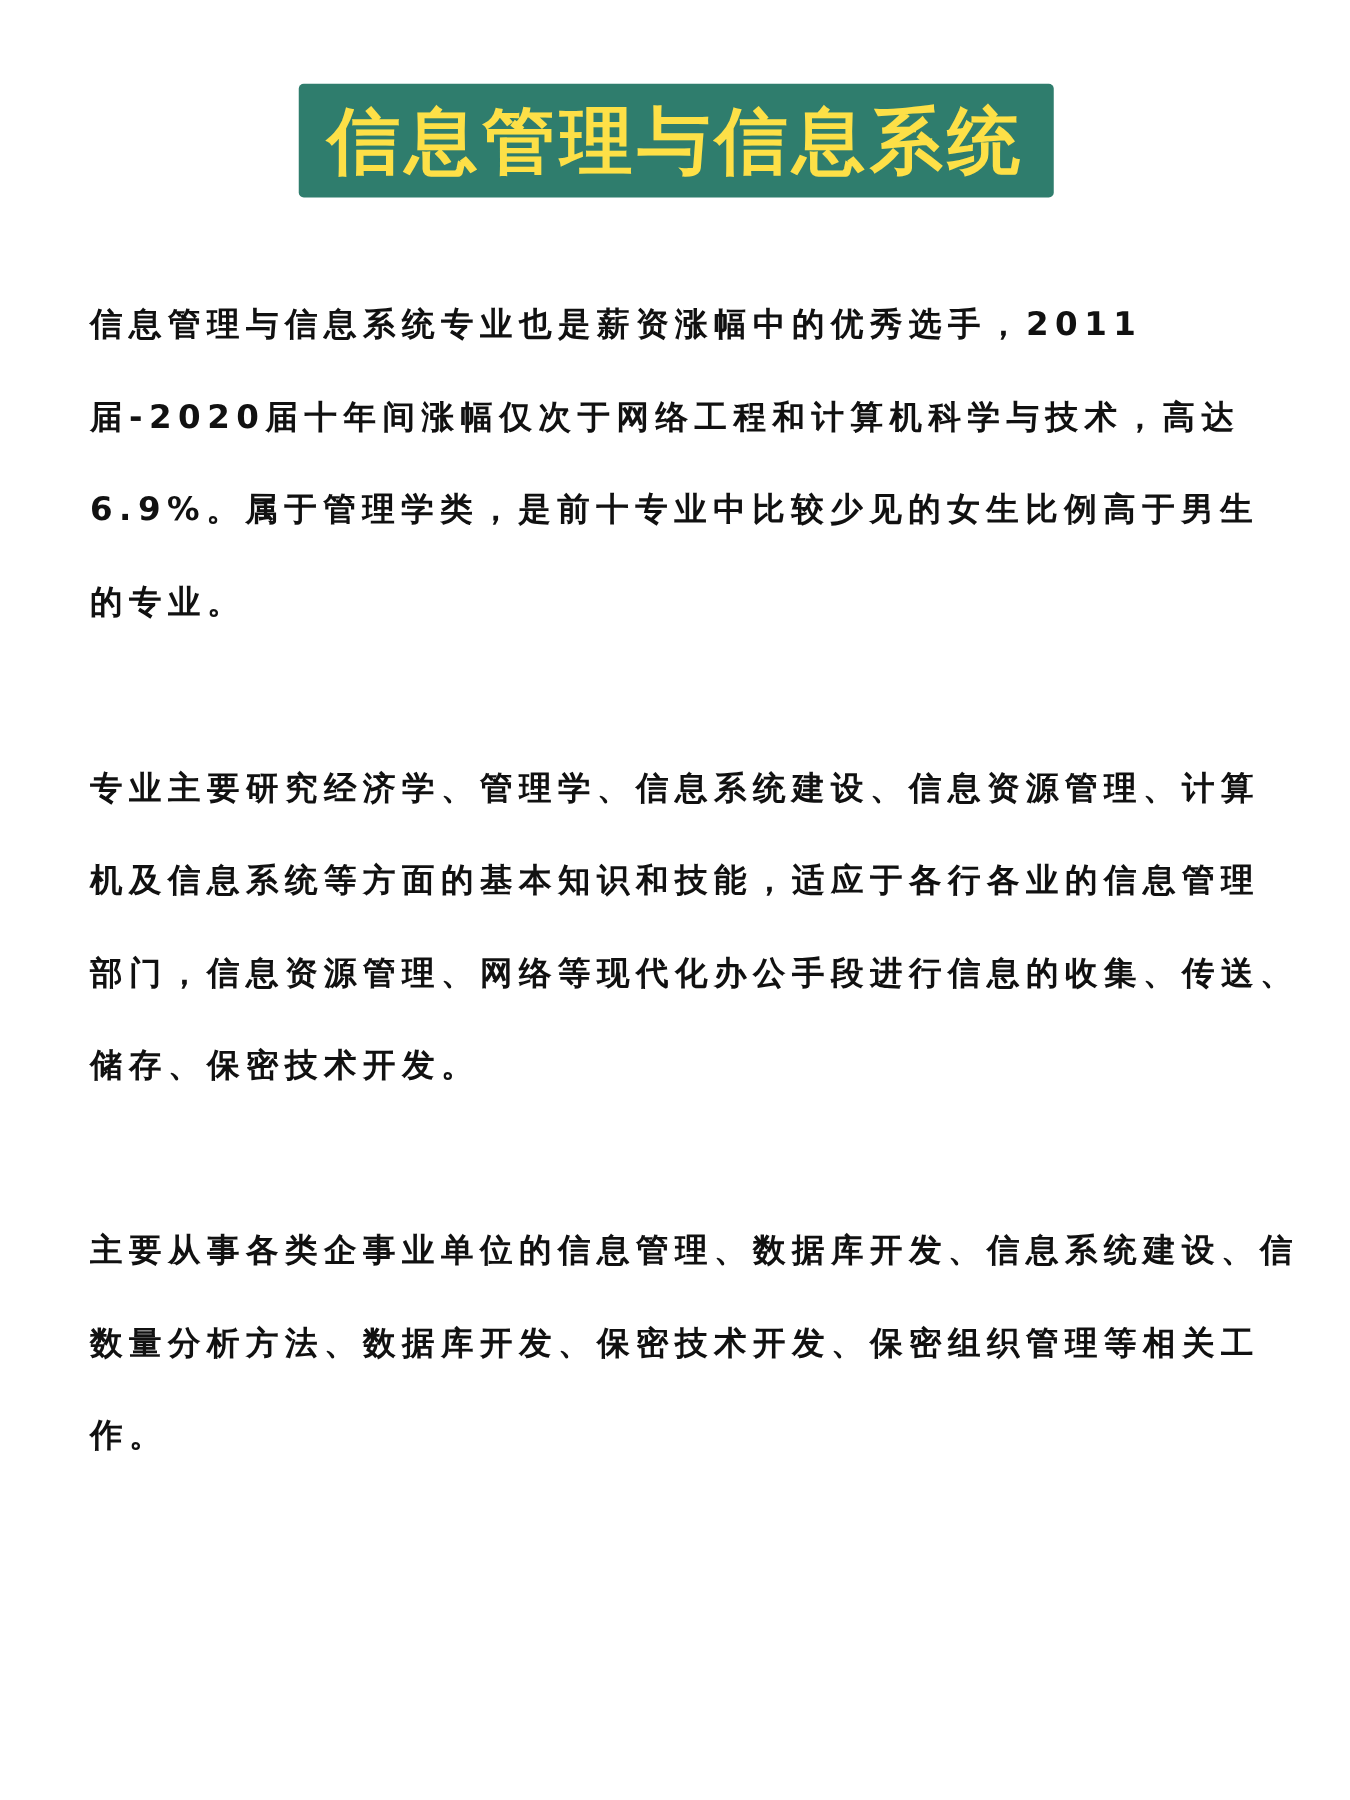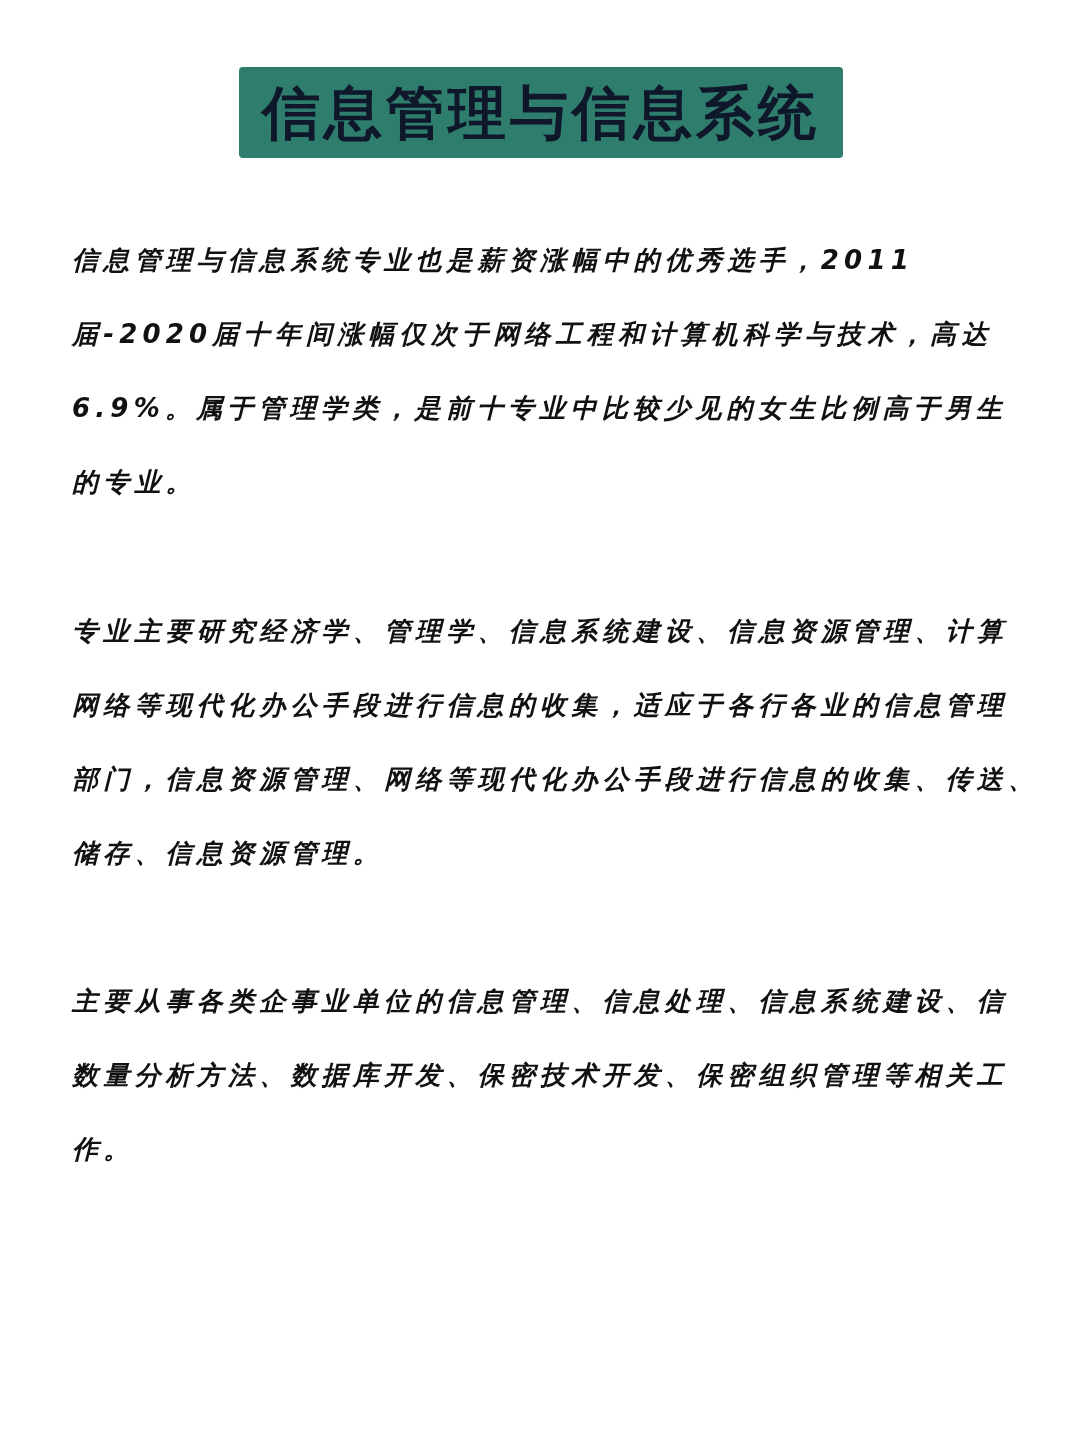--- a/index.html
+++ b/index.html
@@ -21,42 +21,41 @@
       top: 67px;
       width: 604px;
       height: 91px;
       background: #2f7d6d;
       border-radius: 4px;
       display: flex;
       align-items: center;
       justify-content: center;
     }
     .title-text {
-      color: #0f172a;
+      color: #fde047;
       font-size: 58px;
       font-weight: bold;
       letter-spacing: 4px;
       line-height: 1;
       white-space: nowrap;
     }
     .para {
       position: absolute;
       left: 72px;
       width: 940px;
       margin: 0;
     }
     .line {
       display: block;
       height: 74px;
       line-height: 74px;
       font-size: 26px;
       font-weight: bold;
       letter-spacing: 5.2px;
       white-space: nowrap;
-      font-style: italic;
     }
     #para-1 { top: 223px; }
     #para-2 { top: 594px; }
     #para-3 { top: 964px; }
   </style>
 </head>
 <body>
 
 <div class="title-banner">
   <span class="title-text">信息管理与信息系统</span>
@@ -64,22 +63,22 @@
 
 <div class="para" id="para-1">
   <span class="line">信息管理与信息系统专业也是薪资涨幅中的优秀选手，2011</span>
   <span class="line">届-2020届十年间涨幅仅次于网络工程和计算机科学与技术，高达</span>
   <span class="line">6.9%。属于管理学类，是前十专业中比较少见的女生比例高于男生</span>
   <span class="line">的专业。</span>
 </div>
 
 <div class="para" id="para-2">
   <span class="line">专业主要研究经济学、管理学、信息系统建设、信息资源管理、计算</span>
-  <span class="line">网络等现代化办公手段进行信息的收集，适应于各行各业的信息管理</span>
+  <span class="line">机及信息系统等方面的基本知识和技能，适应于各行各业的信息管理</span>
   <span class="line">部门，信息资源管理、网络等现代化办公手段进行信息的收集、传送、</span>
-  <span class="line">储存、信息资源管理。</span>
+  <span class="line">储存、保密技术开发。</span>
 </div>
 
 <div class="para" id="para-3">
-  <span class="line">主要从事各类企事业单位的信息管理、信息处理、信息系统建设、信</span>
+  <span class="line">主要从事各类企事业单位的信息管理、数据库开发、信息系统建设、信</span>
   <span class="line">数量分析方法、数据库开发、保密技术开发、保密组织管理等相关工</span>
   <span class="line">作。</span>
 </div>
 
 </body></html>

